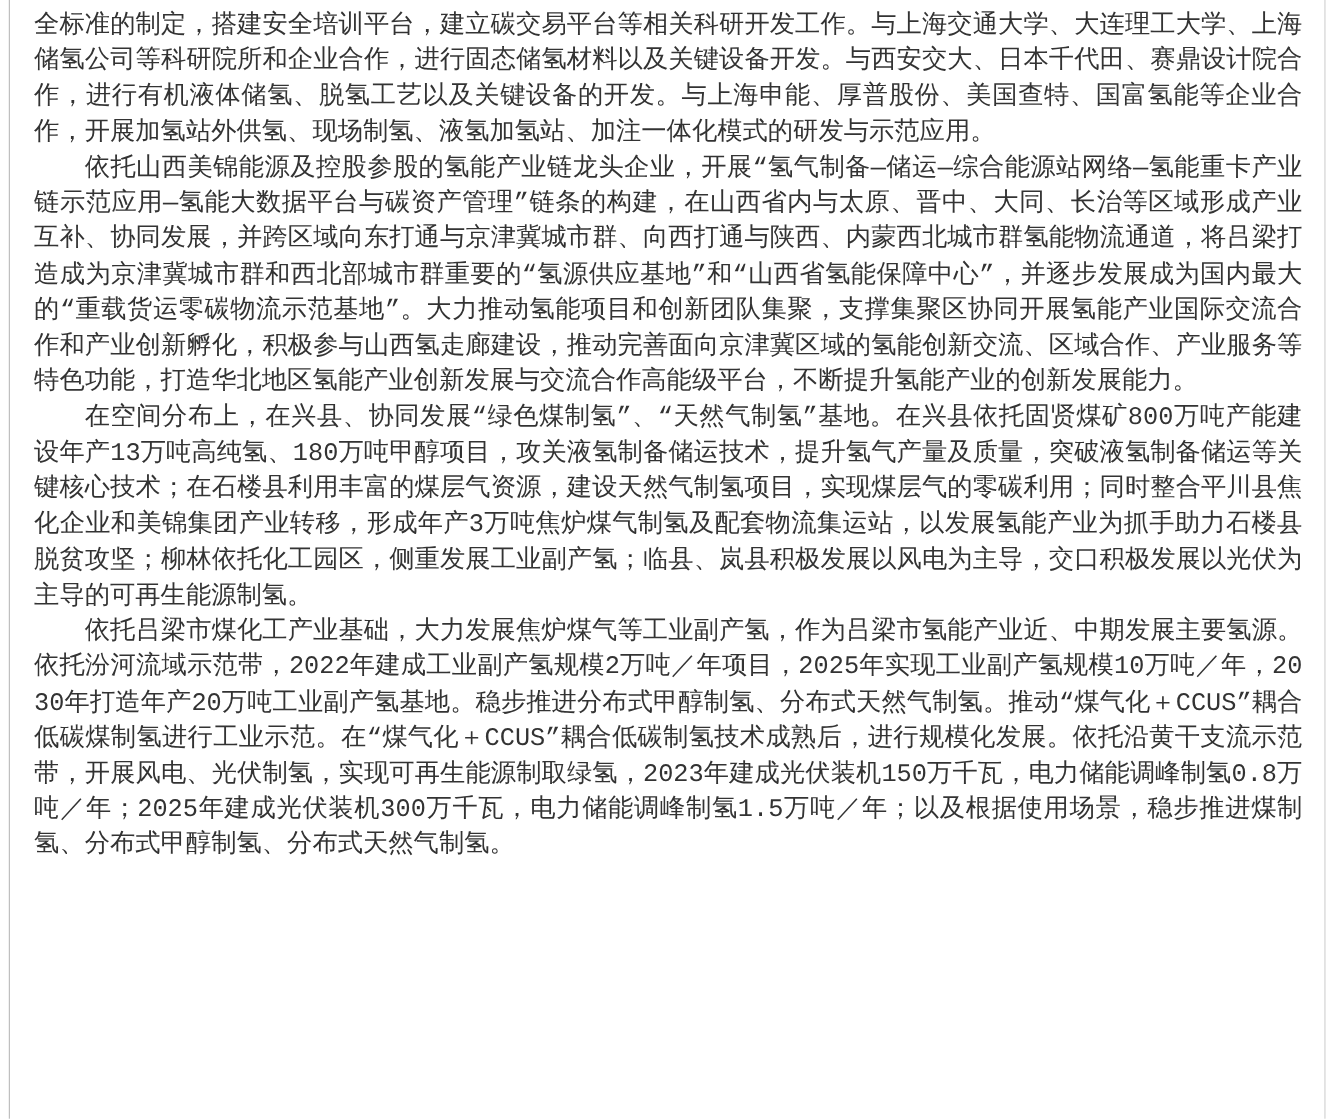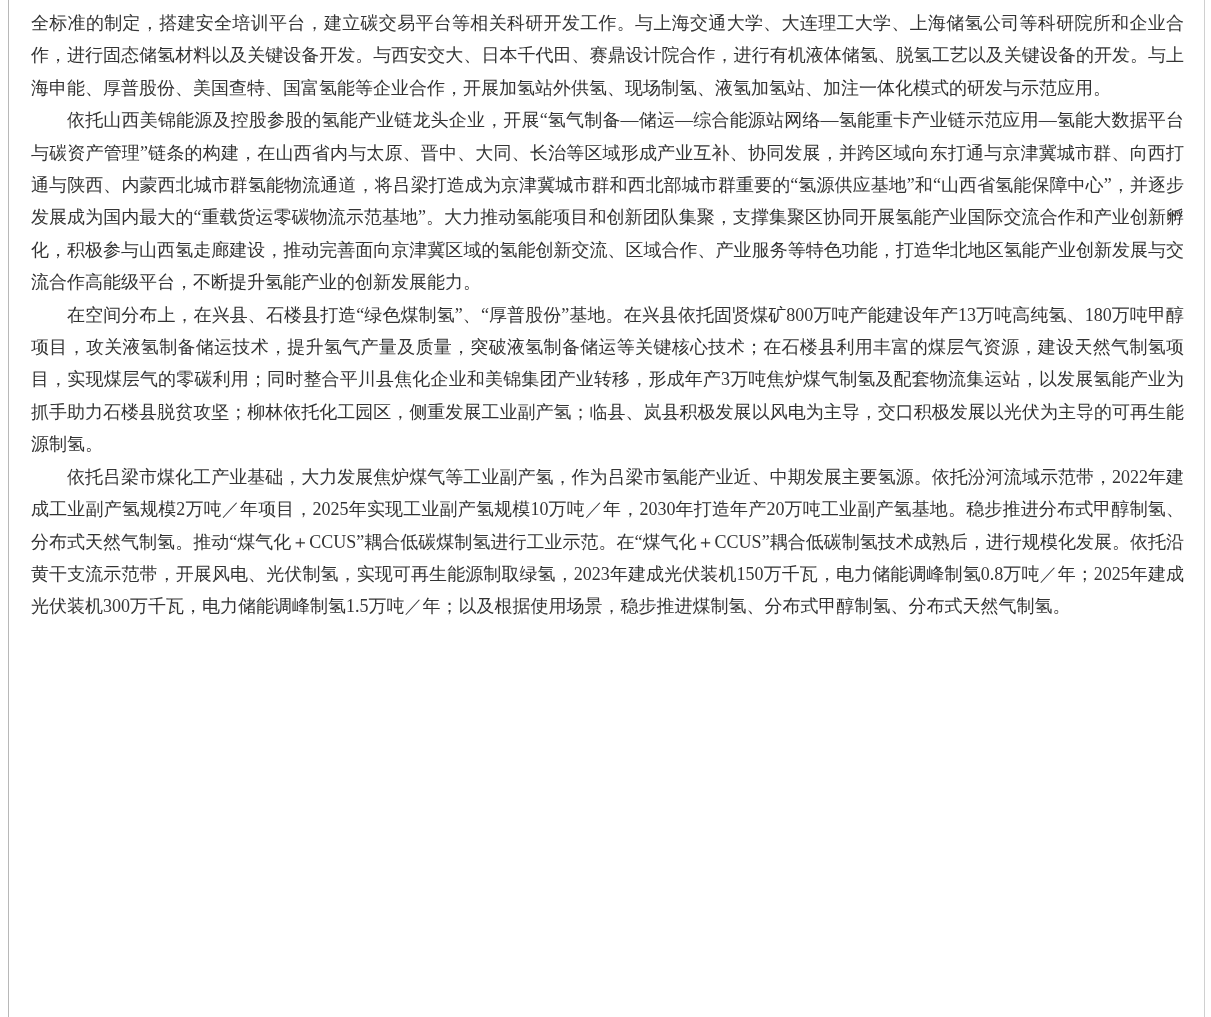--- a/index.html
+++ b/index.html
@@ -10,33 +10,34 @@
   }
   .page{
     position:absolute;left:8px;top:0;width:1197px;height:1017px;
     border-left:1px solid #b8b8b8;border-right:1px solid #d0d0d0;
     box-sizing:border-box;
     padding:7px 20px 0 22px;
   }
   .doc-body{width:100%;}
   .para{
     margin:0;
-    font-size:18px;
+    font-size:23px;
     line-height:32.4px;
     text-align:justify;
     text-justify:inter-ideograph;
     word-break:break-all;
+    font-family:Liberation Mono, monospace;
   }
   .para.indent{text-indent:2em;}
   .para.kaiti{font-style:italic;}
 </style>
 </head>
 <body style="background: rgb(255, 255, 255); color: rgb(51, 51, 51);">
 
 <div class="page">
   <div class="doc-body">
       <p class="para ">全标准的制定，搭建安全培训平台，建立碳交易平台等相关科研开发工作。与上海交通大学、大连理工大学、上海储氢公司等科研院所和企业合作，进行固态储氢材料以及关键设备开发。与西安交大、日本千代田、赛鼎设计院合作，进行有机液体储氢、脱氢工艺以及关键设备的开发。与上海申能、厚普股份、美国查特、国富氢能等企业合作，开展加氢站外供氢、现场制氢、液氢加氢站、加注一体化模式的研发与示范应用。</p>
       <p class="para  indent">依托山西美锦能源及控股参股的氢能产业链龙头企业，开展“氢气制备—储运—综合能源站网络—氢能重卡产业链示范应用—氢能大数据平台与碳资产管理”链条的构建，在山西省内与太原、晋中、大同、长治等区域形成产业互补、协同发展，并跨区域向东打通与京津冀城市群、向西打通与陕西、内蒙西北城市群氢能物流通道，将吕梁打造成为京津冀城市群和西北部城市群重要的“氢源供应基地”和“山西省氢能保障中心”，并逐步发展成为国内最大的“重载货运零碳物流示范基地”。大力推动氢能项目和创新团队集聚，支撑集聚区协同开展氢能产业国际交流合作和产业创新孵化，积极参与山西氢走廊建设，推动完善面向京津冀区域的氢能创新交流、区域合作、产业服务等特色功能，打造华北地区氢能产业创新发展与交流合作高能级平台，不断提升氢能产业的创新发展能力。</p>
-      <p class="para  indent">在空间分布上，在兴县、石楼县打造“绿色煤制氢”、“厚普股份”基地。在兴县依托固贤煤矿800万吨产能建设年产13万吨高纯氢、180万吨甲醇项目，攻关液氢制备储运技术，提升氢气产量及质量，突破液氢制备储运等关键核心技术；在石楼县利用丰富的煤层气资源，建设天然气制氢项目，实现煤层气的零碳利用；同时整合平川县焦化企业和美锦集团产业转移，形成年产3万吨焦炉煤气制氢及配套物流集运站，以发展氢能产业为抓手助力石楼县脱贫攻坚；柳林依托化工园区，侧重发展工业副产氢；临县、岚县积极发展以风电为主导，交口积极发展以光伏为主导的可再生能源制氢。</p>
+      <p class="para  indent">在空间分布上，在兴县、协同发展“绿色煤制氢”、“天然气制氢”基地。在兴县依托固贤煤矿800万吨产能建设年产13万吨高纯氢、180万吨甲醇项目，攻关液氢制备储运技术，提升氢气产量及质量，突破液氢制备储运等关键核心技术；在石楼县利用丰富的煤层气资源，建设天然气制氢项目，实现煤层气的零碳利用；同时整合平川县焦化企业和美锦集团产业转移，形成年产3万吨焦炉煤气制氢及配套物流集运站，以发展氢能产业为抓手助力石楼县脱贫攻坚；柳林依托化工园区，侧重发展工业副产氢；临县、岚县积极发展以风电为主导，交口积极发展以光伏为主导的可再生能源制氢。</p>
       <p class="para  indent">依托吕梁市煤化工产业基础，大力发展焦炉煤气等工业副产氢，作为吕梁市氢能产业近、中期发展主要氢源。依托汾河流域示范带，2022年建成工业副产氢规模2万吨／年项目，2025年实现工业副产氢规模10万吨／年，2030年打造年产20万吨工业副产氢基地。稳步推进分布式甲醇制氢、分布式天然气制氢。推动“煤气化＋CCUS”耦合低碳煤制氢进行工业示范。在“煤气化＋CCUS”耦合低碳制氢技术成熟后，进行规模化发展。依托沿黄干支流示范带，开展风电、光伏制氢，实现可再生能源制取绿氢，2023年建成光伏装机150万千瓦，电力储能调峰制氢0.8万吨／年；2025年建成光伏装机300万千瓦，电力储能调峰制氢1.5万吨／年；以及根据使用场景，稳步推进煤制氢、分布式甲醇制氢、分布式天然气制氢。</p>
     </div>
 
 </div>
 
 </body></html>

